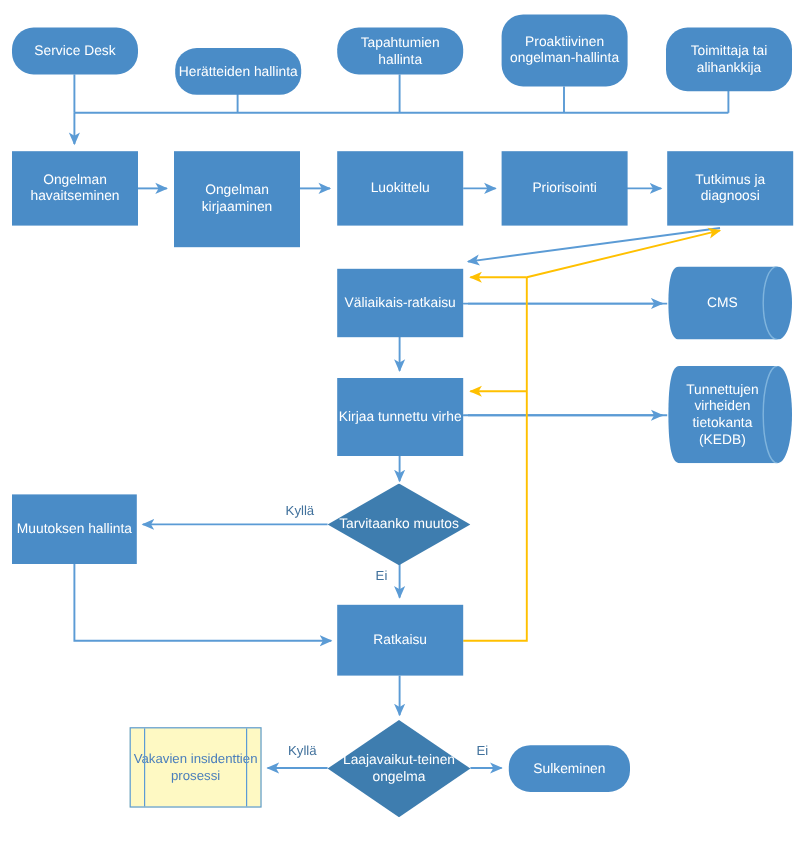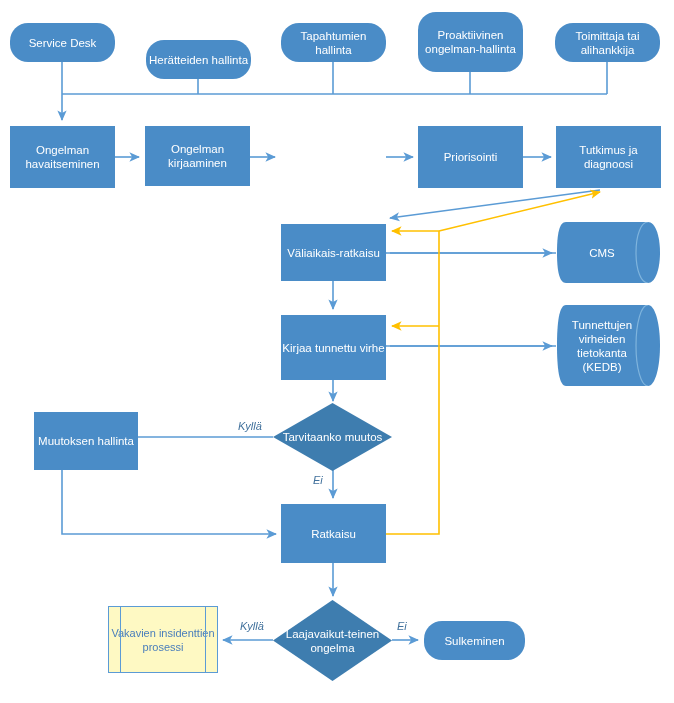--- a/index.html
+++ b/index.html
@@ -19,21 +19,21 @@
   .predef{position:absolute;box-sizing:border-box;background:#fef9c3;
         border:1px solid #5B9BD5;display:flex;align-items:center;justify-content:center;
         text-align:center;color:#4A7EBB;font-size:11px;line-height:14px;}
   .predef .bar{position:absolute;top:0;bottom:0;width:0;border-left:1px solid #5B9BD5;}
   .cyl{position:absolute;}
   .cyl-lbl{position:absolute;left:0;top:0;width:100%;height:100%;
         display:flex;align-items:center;justify-content:center;text-align:center;
         color:#ffffff;font-size:11.5px;line-height:14px;padding-right:14px;
         box-sizing:border-box;}
   .edge-lbl{position:absolute;color:#41719C;font-size:11px;
-        font-family:"Liberation Sans",sans-serif;white-space:nowrap;font-style:italic;}
+        font-family:"Liberation Sans",sans-serif;white-space:nowrap;}
 </style>
 </head>
 <body>
 
 <div id="stage">
 
   <svg id="wires" viewBox="0 0 674 703">
     <defs>
       <marker id="ab" markerWidth="7" markerHeight="7" refX="6" refY="3.5" orient="auto" markerUnits="strokeWidth">
         <path d="M0,0.6 L6.6,3.5 L0,6.4 L1.7,3.5 Z" fill="#5B9BD5"></path>
@@ -99,47 +99,50 @@
   </div>
   <div class="node round" style="left:146px;top:40px;width:105px;height:39px;">
     <span>Herätteiden hallinta</span>
   </div>
   <div class="node round" style="left:281px;top:23px;width:105px;height:39px;">
     <span>Tapahtumien hallinta</span>
   </div>
   <div class="node round" style="left:418px;top:12px;width:105px;height:60px;">
     <span>Proaktiivinen ongelman-hallinta</span>
   </div>
-  <div class="node round" style="left:555px;top:23px;width:105px;height:39px;">
+  <div class="node round" style="left:555px;top:23px;width:105px;height:53px;">
     <span>Toimittaja tai alihankkija</span>
   </div>
 
   <div class="node proc" style="left:10px;top:126px;width:105px;height:62px;">
     <span>Ongelman havaitseminen</span>
   </div>
-  <div class="node proc" style="left:145px;top:126px;width:105px;height:60px;">
+  <div class="node proc" style="left:145px;top:126px;width:105px;height:80px;">
     <span>Ongelman kirjaaminen</span>
+  </div>
+  <div class="node proc" style="left:281px;top:126px;width:105px;height:62px;">
+    <span>Luokittelu</span>
   </div>
   <div class="node proc" style="left:418px;top:126px;width:105px;height:62px;">
     <span>Priorisointi</span>
   </div>
   <div class="node proc" style="left:556px;top:126px;width:105px;height:62px;">
     <span>Tutkimus ja diagnoosi</span>
   </div>
 
   <div class="node proc" style="left:281px;top:224px;width:105px;height:57px;">
     <span>Väliaikais-ratkaisu</span>
   </div>
   <div class="node proc" style="left:281px;top:315px;width:105px;height:65px;">
     <span>Kirjaa tunnettu virhe</span>
   </div>
   <div class="node proc" style="left:281px;top:504px;width:105px;height:59px;">
     <span>Ratkaisu</span>
   </div>
-  <div class="node proc" style="left:10px;top:412px;width:104px;height:58px;margin-left:24px;">
+  <div class="node proc" style="left:10px;top:412px;width:104px;height:58px;">
     <span>Muutoksen hallinta</span>
   </div>
   <div class="node round" style="left:424px;top:621px;width:101px;height:39px;">
     <span>Sulkeminen</span>
   </div>
 
   <div class="cyl" style="left:556px;top:222px;width:106px;height:61px;">
     <svg width="106" height="61" viewBox="0 0 106 61">
       <path d="M10,0 L92,0 C99,0 104,13 104,30.5 C104,48 99,61 92,61 L10,61
                C3,61 1,48 1,30.5 C1,13 3,0 10,0 Z" fill="#4A8CC7"></path>

